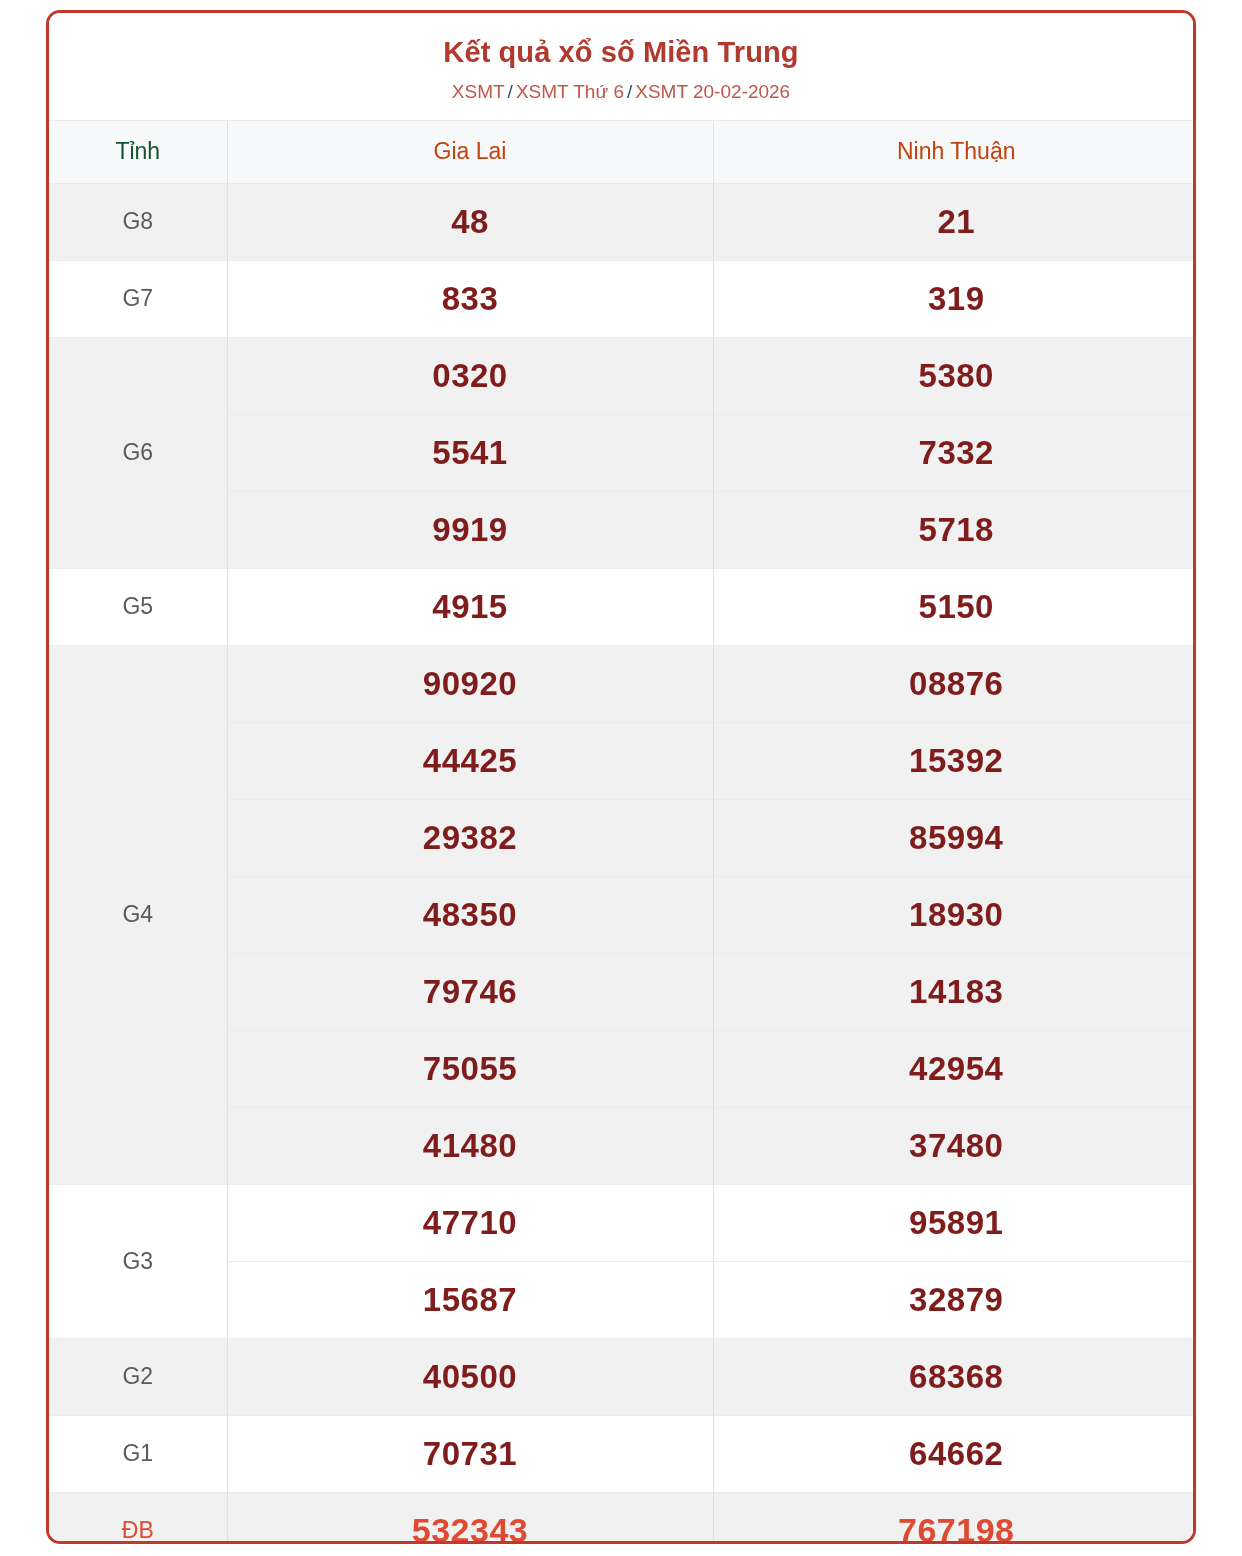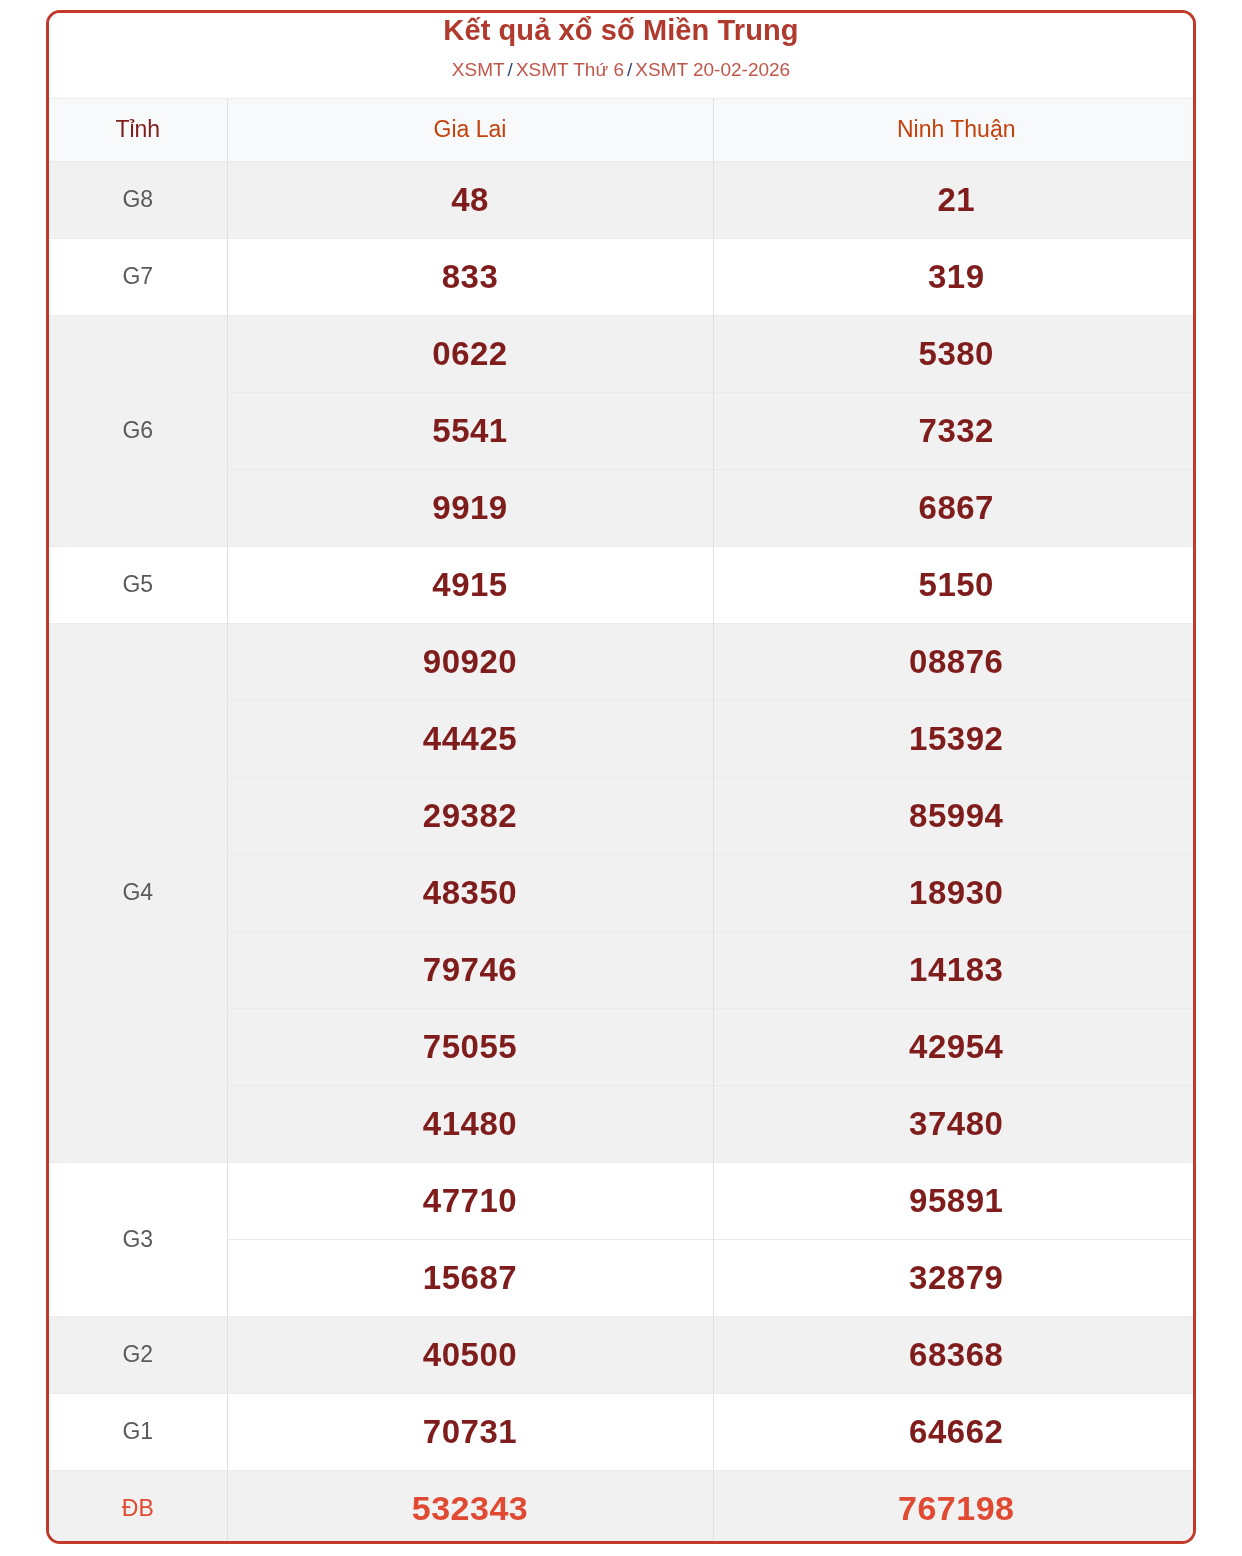--- a/index.html
+++ b/index.html
@@ -21,20 +21,21 @@
     top: 10px;
     width: 1150px;
     height: 1534px;
     border: 3px solid #c0392b;
     border-radius: 14px;
     box-sizing: border-box;
     overflow: hidden;
     background: #ffffff;
   }
   .head {
+    padding-top: 22px;
     padding-bottom: 16px;
     text-align: center;
     background: #ffffff;
   }
   .title {
     font-size: 29px;
     font-weight: bold;
     color: #b03a2e;
     letter-spacing: 0.1px;
     line-height: 1.2;
@@ -75,21 +76,21 @@
     border-left: none;
   }
 
   thead th {
     background: #f8f9fa;
     height: 62px;
     font-weight: normal;
     font-size: 23px;
     border-top: none;
   }
-  th.th-tinh { color: #7f1d1d; }
+  th.th-tinh { color: #14532d; }
   th.th-prov { color: #c2410c; }
 
   tbody tr td {
     height: 76px;
   }
   tbody tr.alt td {
     background: #f1f1f1;
   }
   tbody tr td.label {
     color: #5a5a5a;
@@ -151,30 +152,30 @@
             <td class="num">48</td>
             <td class="num">21</td>
           </tr>
           <tr>
             <td class="label" rowspan="1">G7</td>
             <td class="num">833</td>
             <td class="num">319</td>
           </tr>
           <tr class="alt">
             <td class="label" rowspan="3">G6</td>
-            <td class="num">0622</td>
+            <td class="num">0320</td>
             <td class="num">5380</td>
           </tr>
           <tr class="alt sub">
             <td class="num">5541</td>
             <td class="num">7332</td>
           </tr>
           <tr class="alt sub">
             <td class="num">9919</td>
-            <td class="num">6867</td>
+            <td class="num">5718</td>
           </tr>
           <tr>
             <td class="label" rowspan="1">G5</td>
             <td class="num">4915</td>
             <td class="num">5150</td>
           </tr>
           <tr class="alt">
             <td class="label" rowspan="7">G4</td>
             <td class="num">90920</td>
             <td class="num">08876</td>

